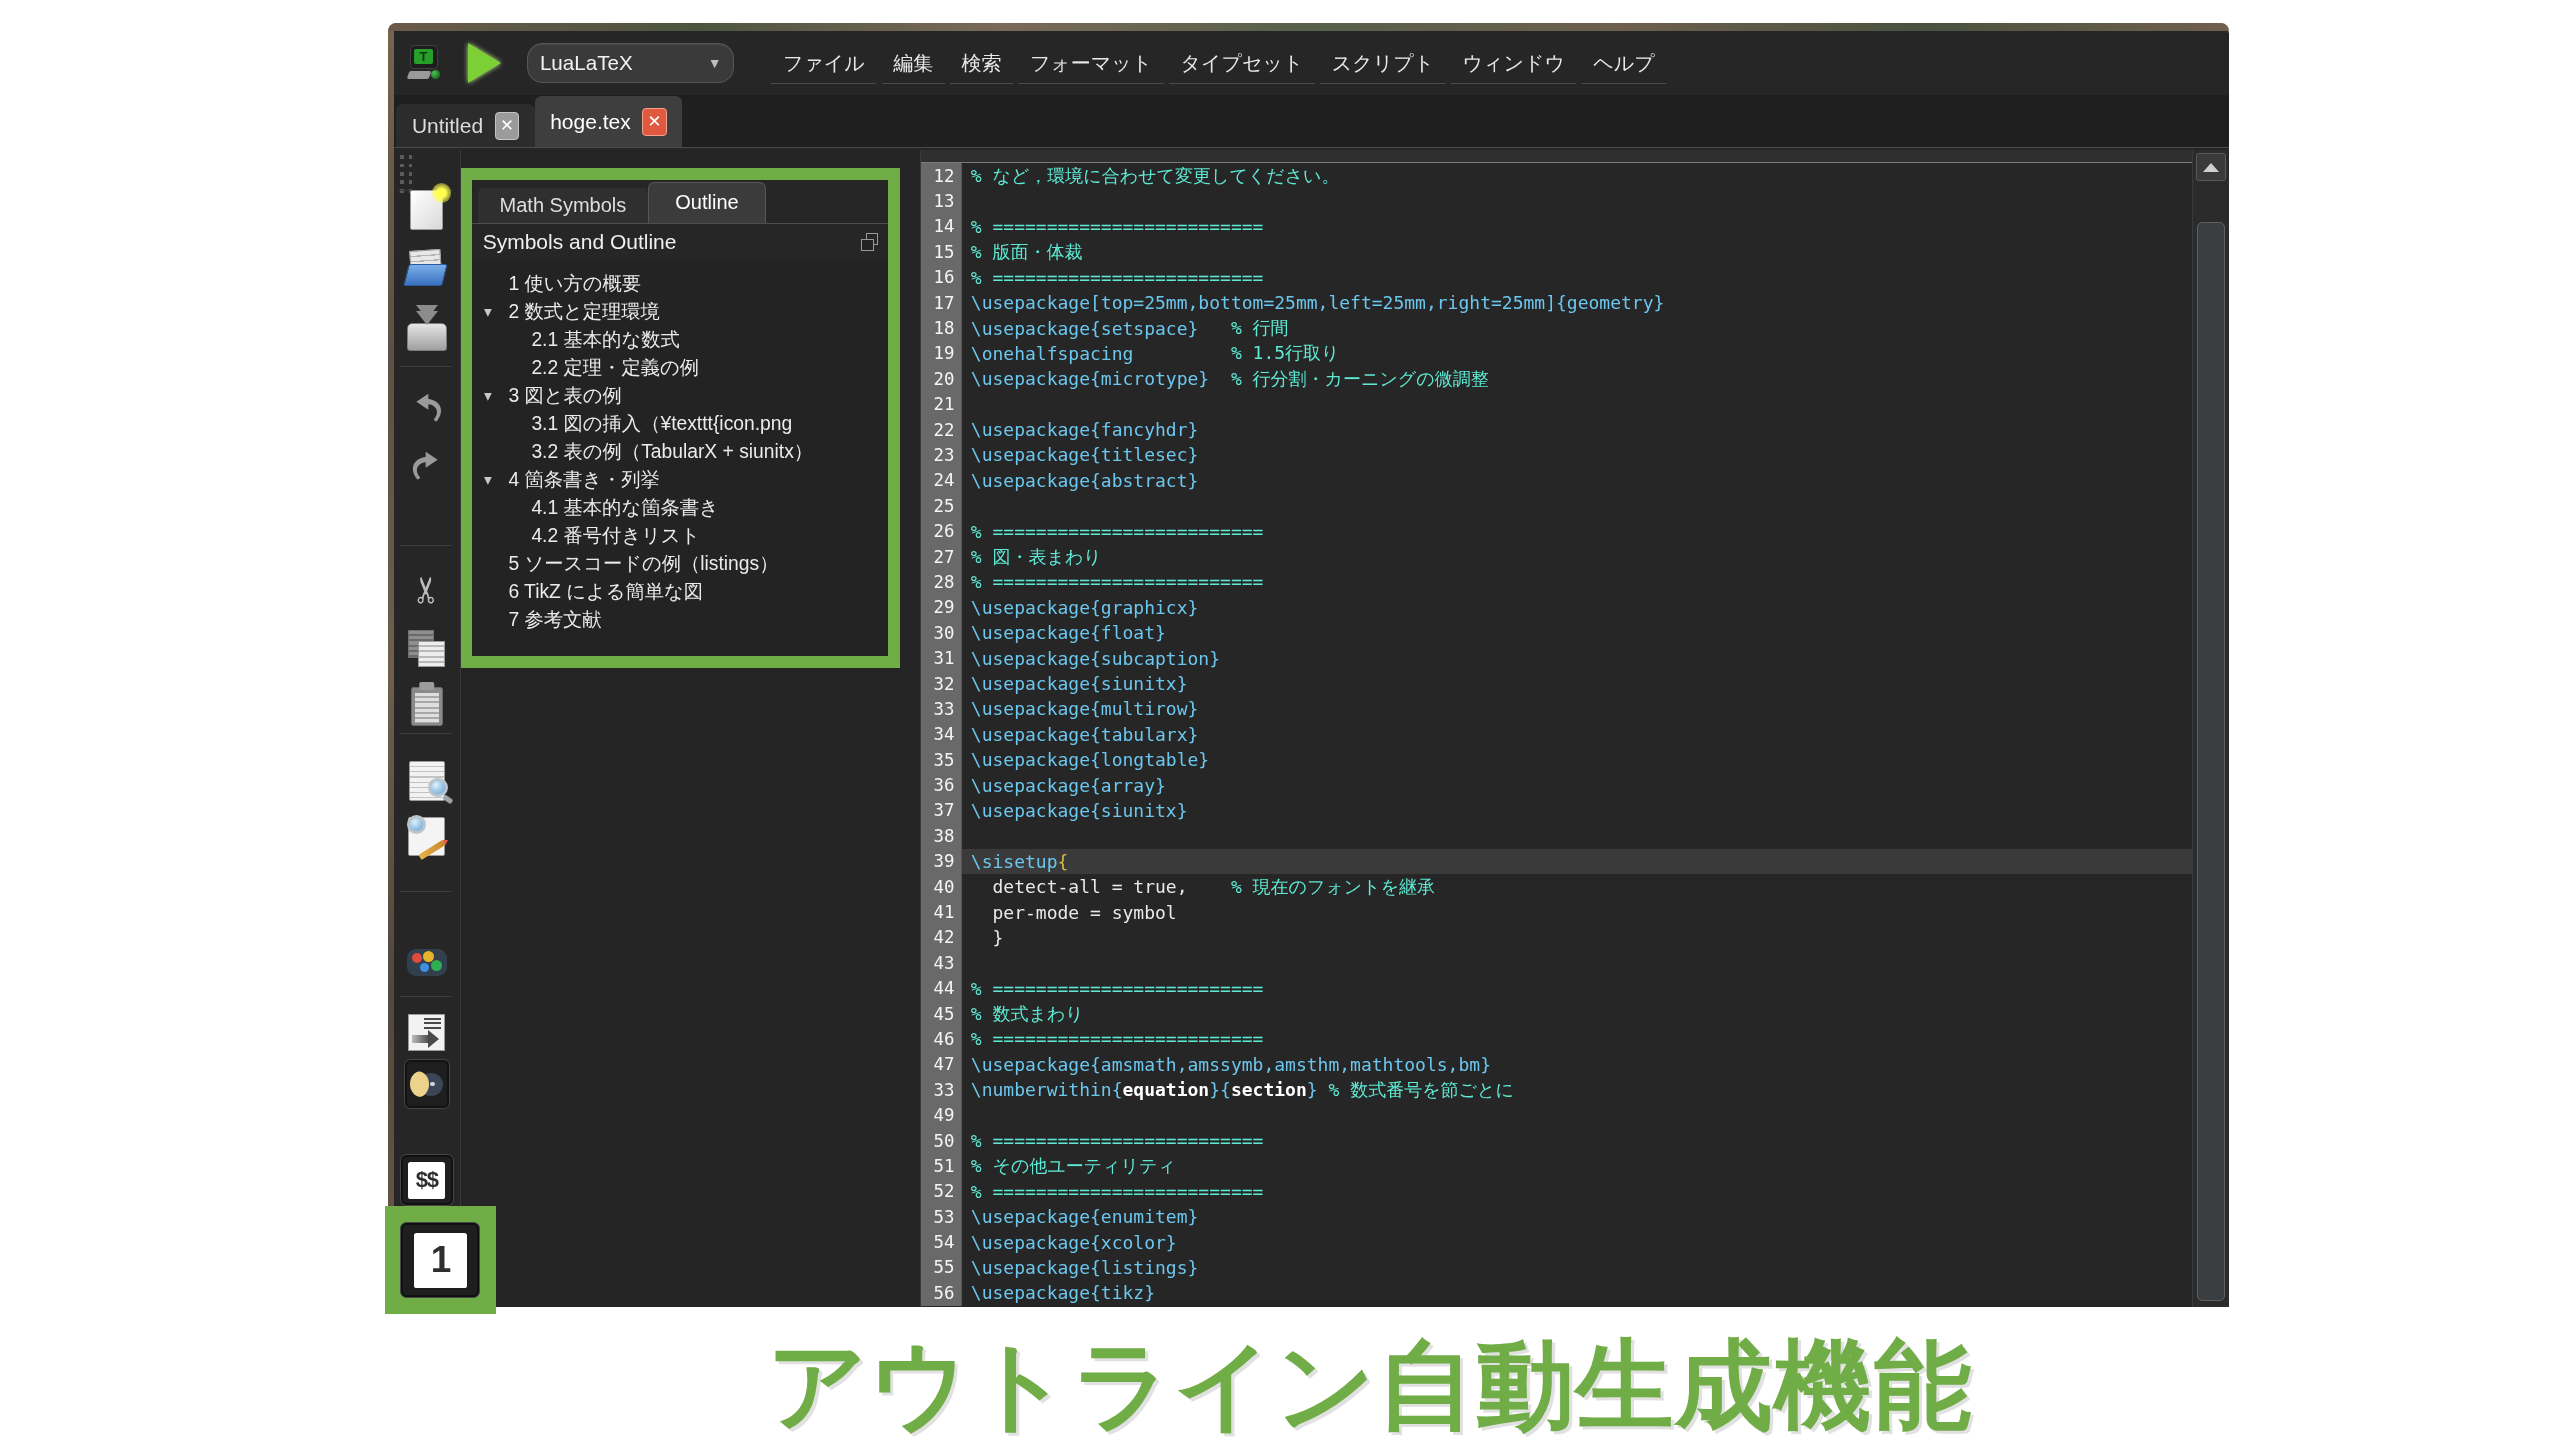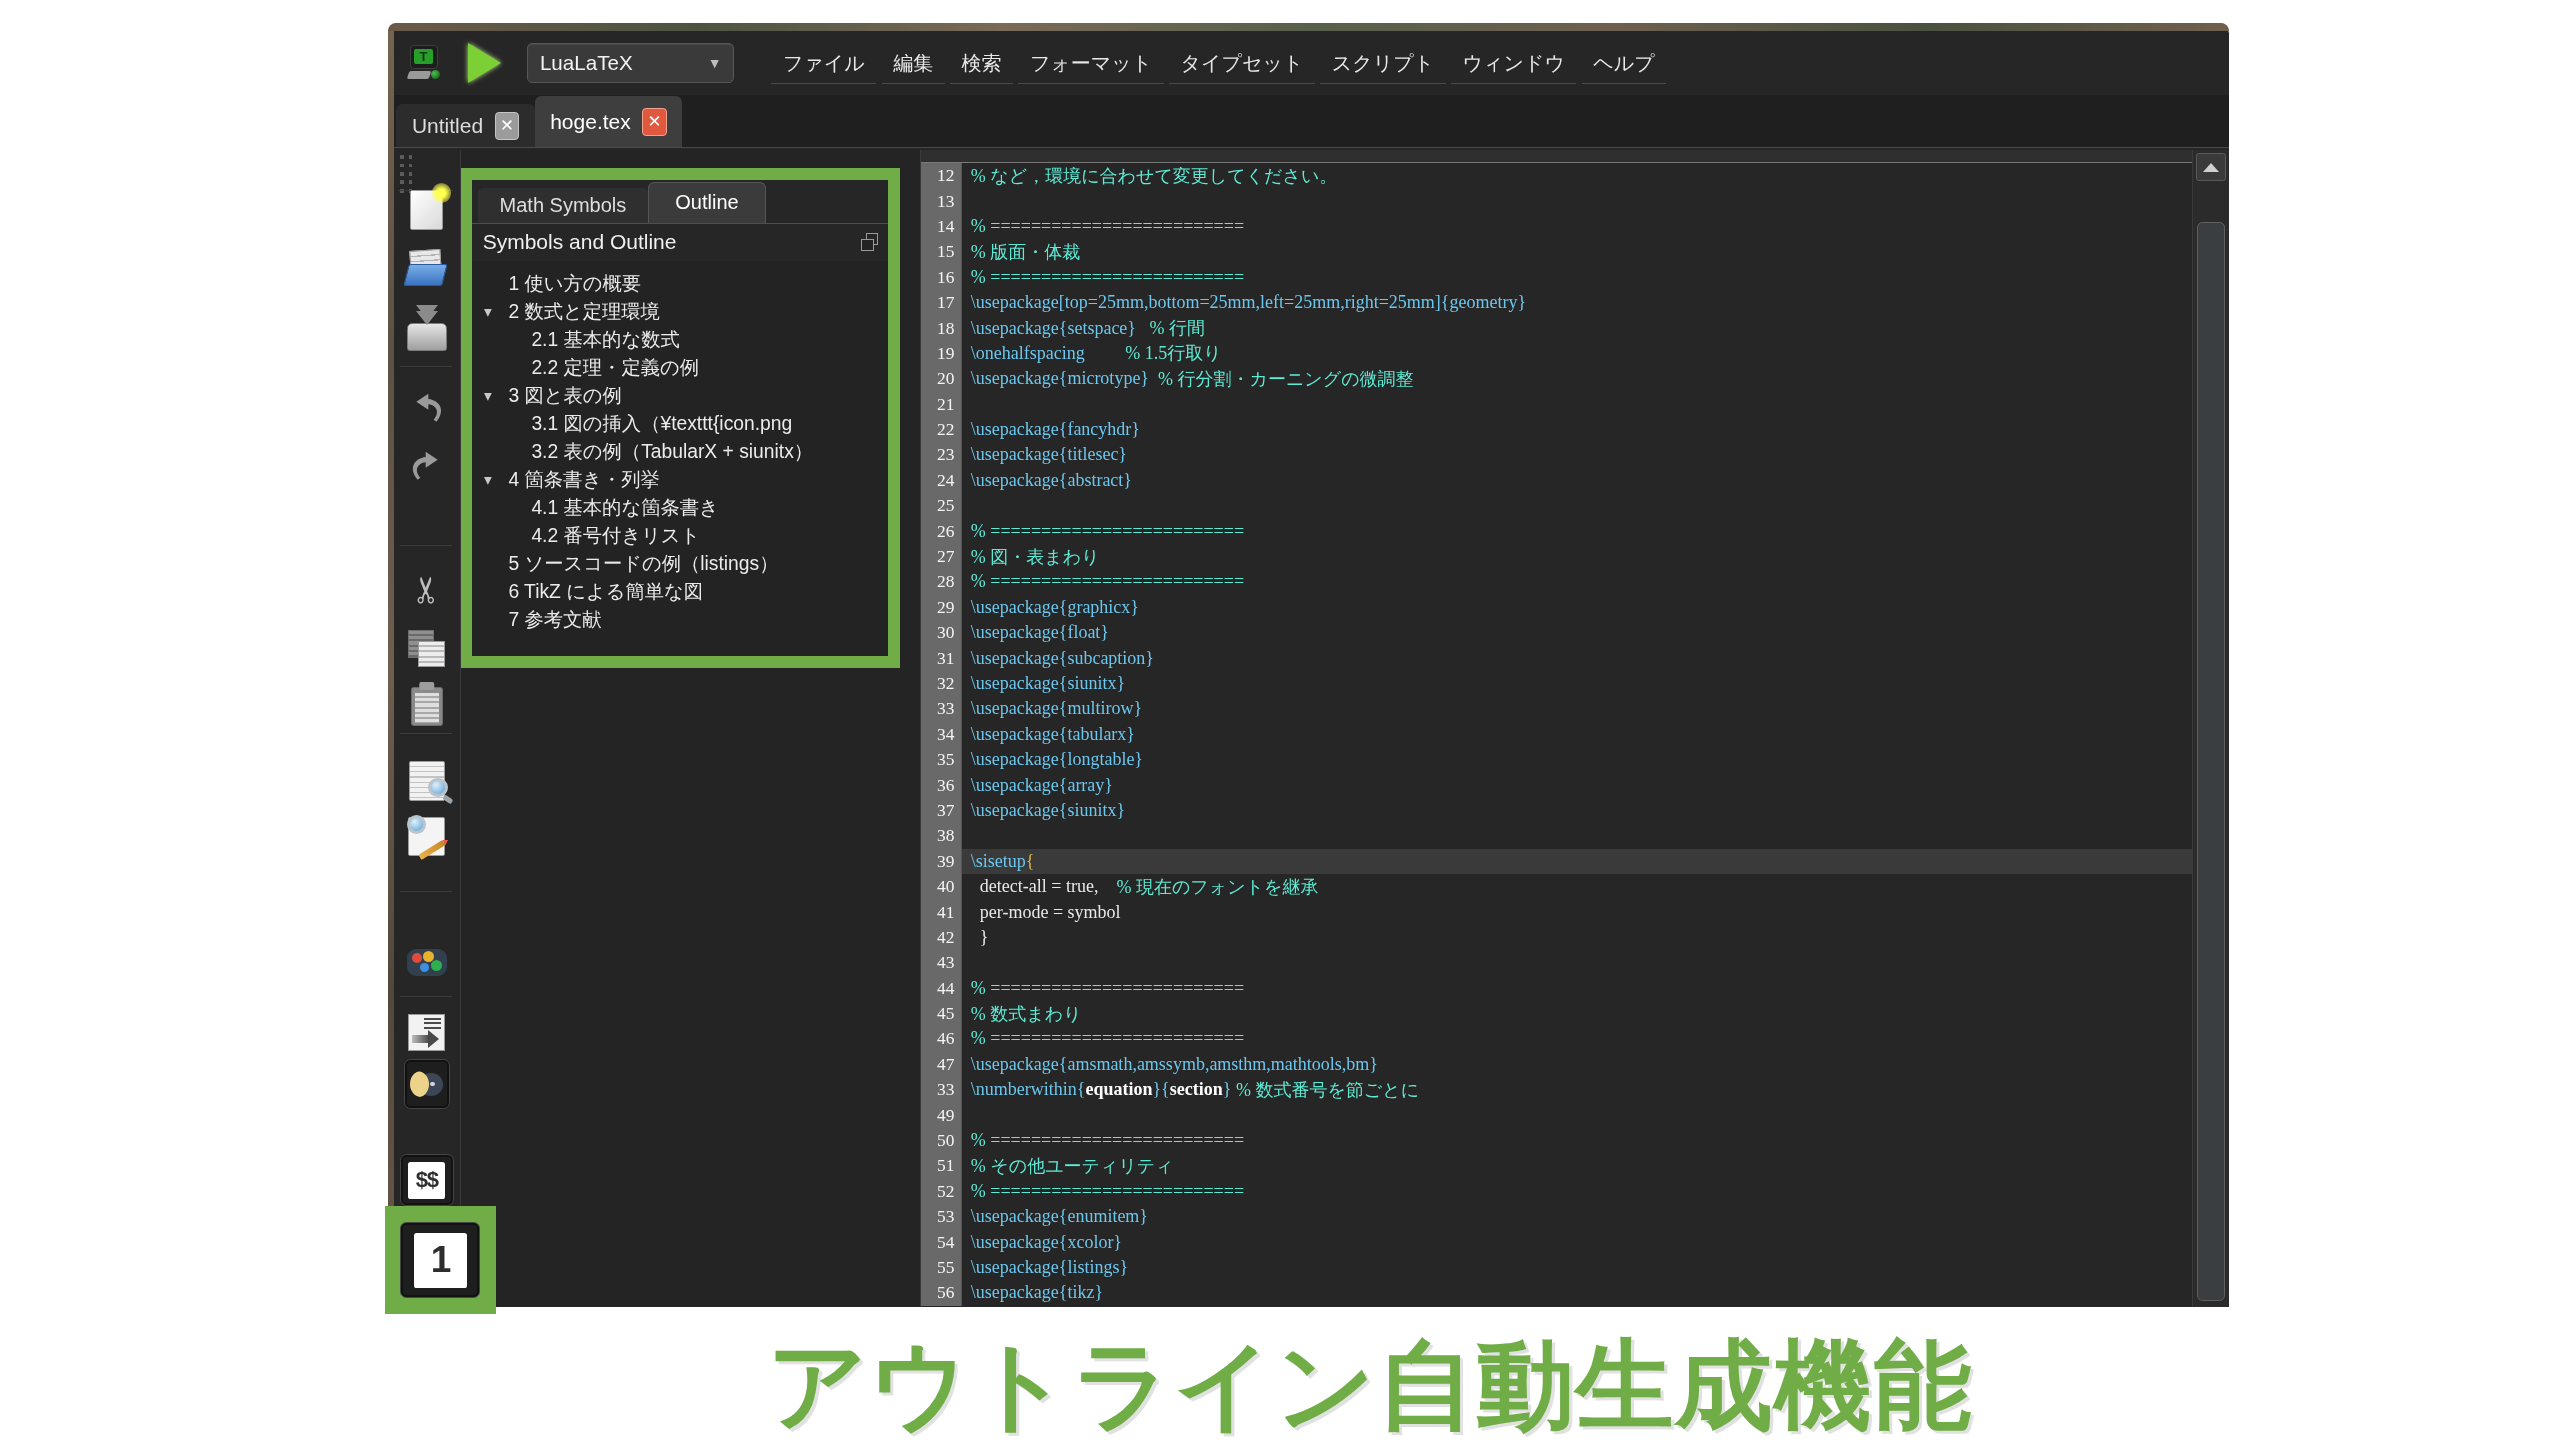--- a/index.html
+++ b/index.html
@@ -26,21 +26,21 @@
                       background:#27a02a; border-radius:1.9px; color:#0b3d0c; font-weight:bold;
                       font-size:13px; line-height:15px; text-align:center; }
   #app-icon .kbd { position:absolute; left:0; bottom:1.3px; width:22px; height:8.4px;
                    background:#9a9a9a; border-radius:1.9px; transform:skewX(-18deg); }
   #app-icon .ball { position:absolute; right:3.9px; bottom:1.3px; width:9px; height:9px;
                     background:radial-gradient(circle at 35% 35%, #49c24d, #0e4a10); border-radius:50%; }
   #play-button { width:0; height:0; margin-left:24.5px;
                  border-left:33px solid #7ccf35; border-top:20px solid transparent;
                  border-bottom:20px solid transparent; filter:drop-shadow(0 0 2.6px #bfe98f); cursor:pointer; }
   #engine-select { margin-left:26px; width:207px; height:40px; background:#3a3a3a;
-                   border:1.3px solid #565656; border-radius:5px; display:flex; align-items:center;
+                   border:1.3px solid #565656; border-radius:15px; display:flex; align-items:center;
                    padding:0 11.6px; cursor:pointer; box-shadow:inset 0 1.3px 1.3px rgba(255,255,255,.08); }
   #engine-select .label { color:#f2f2f2; font-size:20.6px; flex:1; }
   #engine-select .caret { color:#bdbdbd; font-size:14px; }
   #menubar { display:flex; margin-left:37px; gap:5.2px; }
   #menubar .menu-item { color:#e8e8e8; font-size:20px; padding:9px 11.6px 6.4px 11.6px;
                         border-bottom:1.9px solid #4a4a4a; cursor:pointer; white-space:nowrap; }
 
   
   #tabbar { position:absolute; left:5.8px; top:72px; right:0; height:53px; background:#1f1f1f;
             border-bottom:1.9px solid #4a4a4a; display:flex; align-items:flex-end; padding-left:2.6px; }
@@ -168,21 +168,21 @@
   .tree-row { position:relative; height:28px; display:flex; align-items:center; color:#ebebeb;
               font-size:19.3px; cursor:pointer; white-space:nowrap; }
   .tree-row .twisty { position:absolute; left:11.6px; font-size:15.5px; color:#c8c8c8; }
   .tree-row.lvl1 { padding-left:36px; }
   .tree-row.lvl2 { padding-left:59px; }
 
   
   #editor { flex:1; position:relative; background:#262626; overflow:hidden;
             font-family:"DejaVu Sans Mono","Liberation Mono",monospace; }
   #editor-topstrip { height:13px; background:#2f2f2f; border-bottom:1.9px solid #7a7a7a; }
-  .code-row { display:flex; height:25.4px; align-items:center;font-family:Liberation Serif, serif; }
+  .code-row { display:flex; height:25.4px; align-items:center; }
   .gutter { width:41px; height:100%; background:#696969; color:#f5f5f5; font-size:17.4px;
             display:flex; align-items:center; justify-content:flex-end; padding-right:6.4px;
             border-right:1.3px solid #555; flex:none; }
   .code-area { flex:1; height:100%; display:flex; align-items:center; padding-left:9px;
                font-size:18px; white-space:pre; cursor:text; }
   .code-row.current .code-area { background:#3a3a3a; }
   .seg-cmd { color:#6cc7ef; }
   .seg-comment { color:#5eead4; }
   .seg-plain { color:#e9e9e9; }
   .seg-bold { color:#ffffff; font-weight:bold; }

